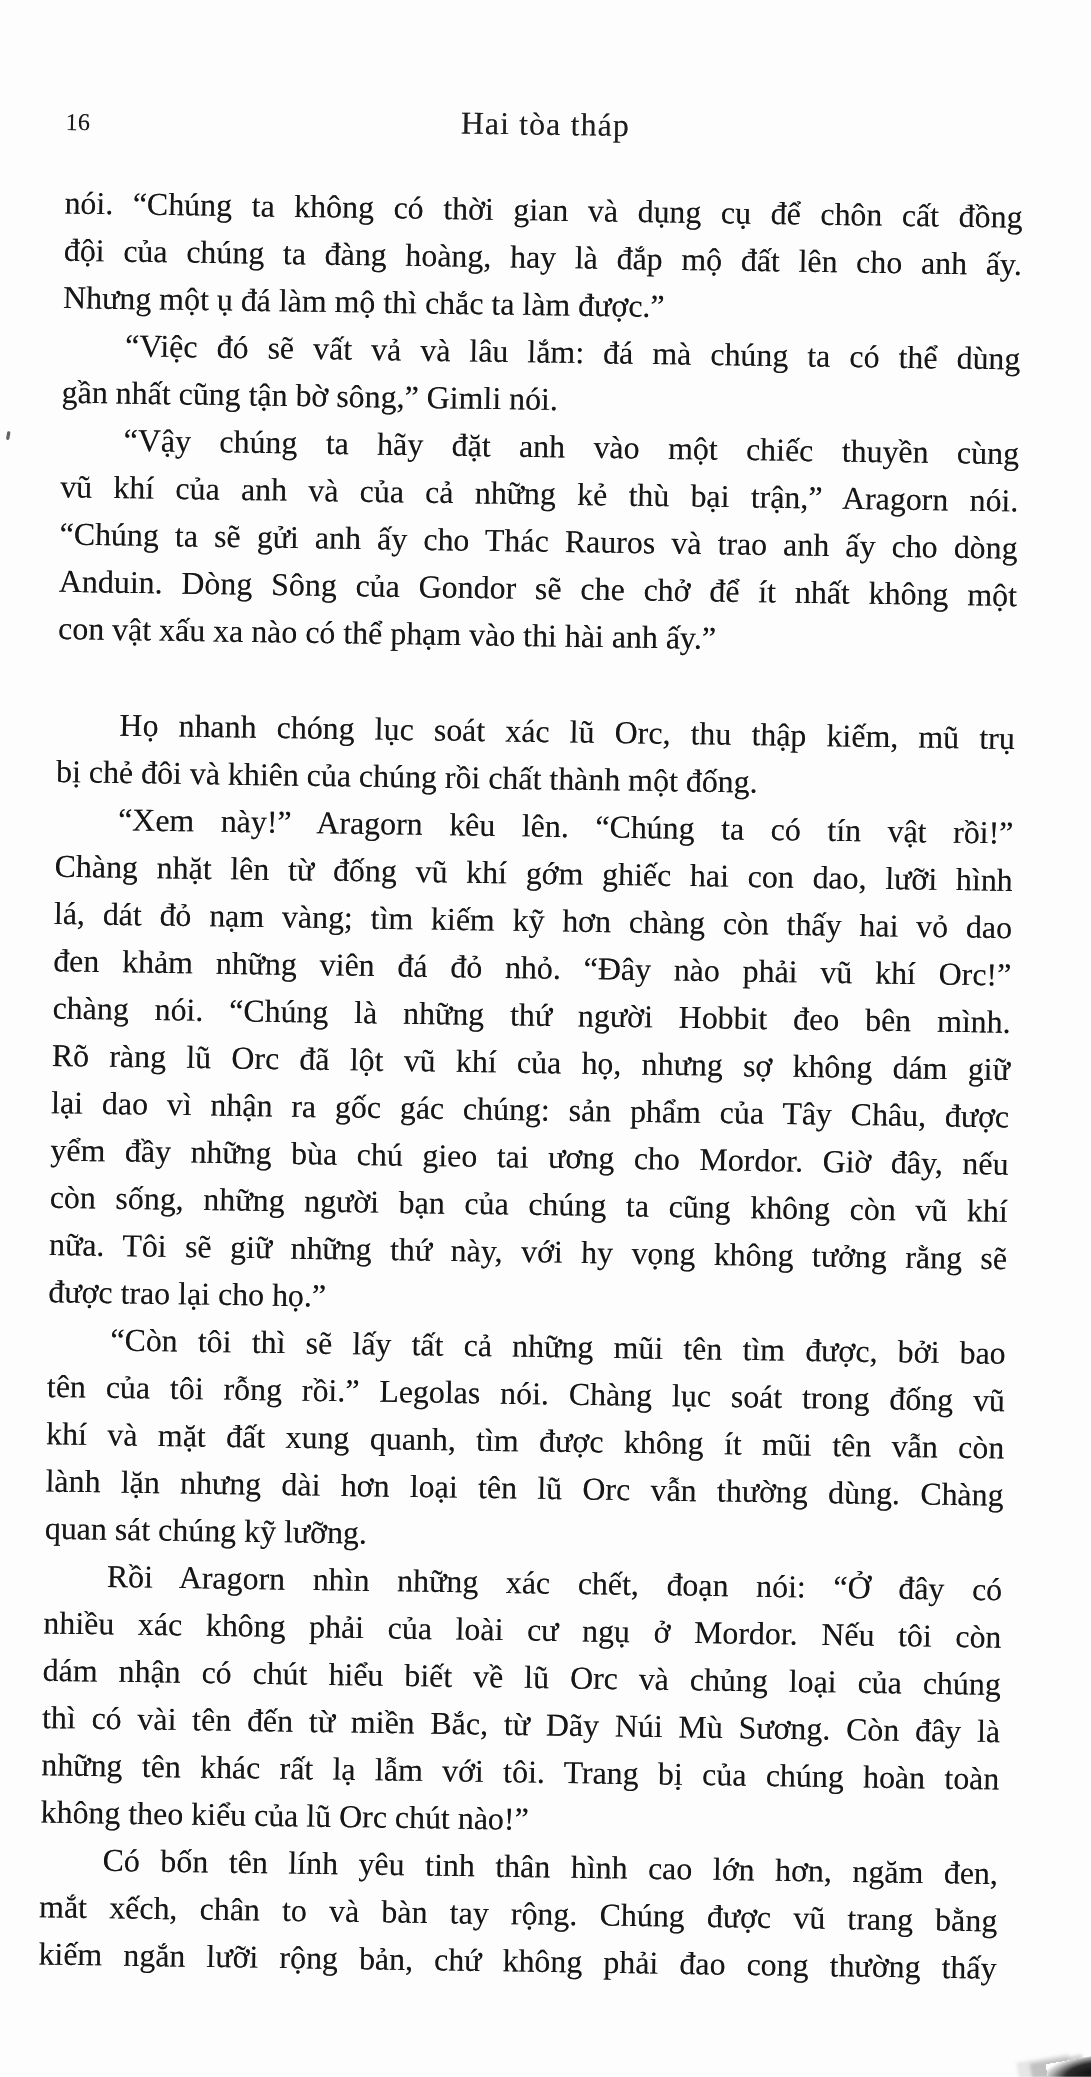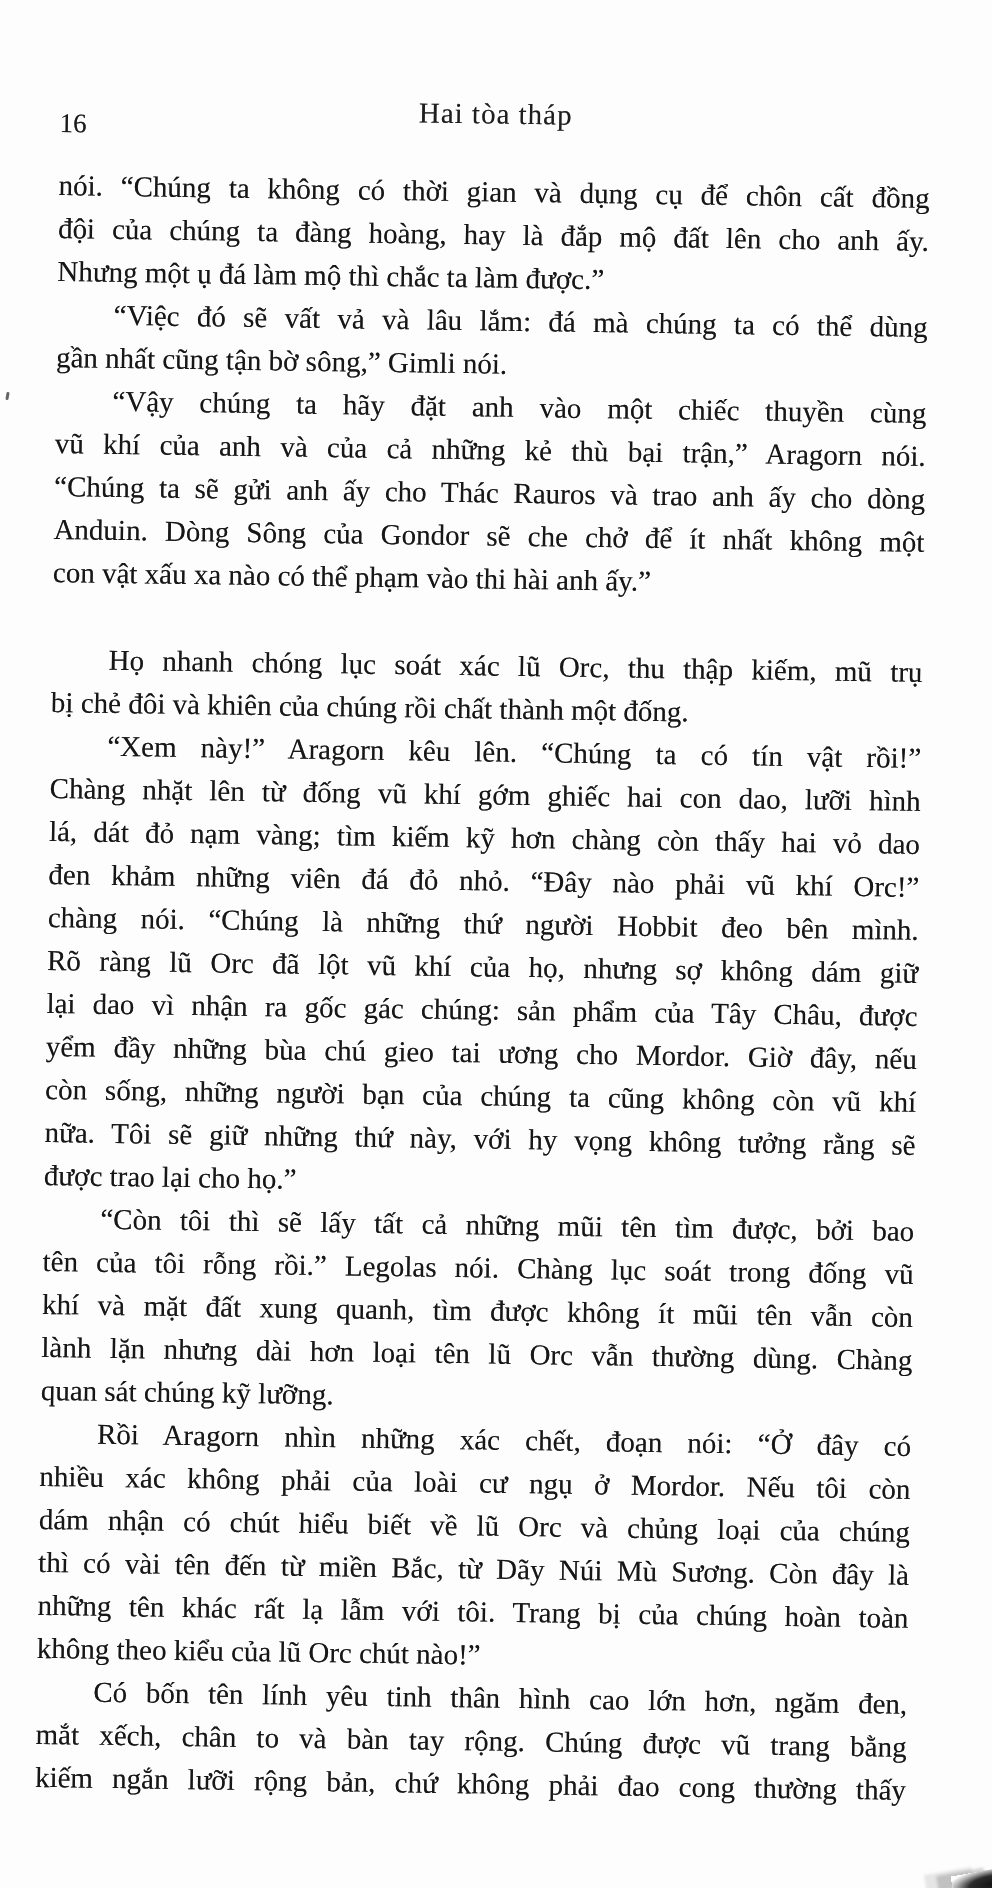--- a/index.html
+++ b/index.html
@@ -32,22 +32,22 @@
     transform-origin: 55px 95px;
   }
   .page-header {
     position: absolute;
     left: 0; top: 90px;
     width: 992px;
     height: 40px;
   }
   .page-number {
     position: absolute;
-    left: 60px; top: 16px;
-    font-size: 27px;
+    left: 60px; top: 4px;
+    font-size: 22px;
     line-height: 34px;
     color: #1b1b1b;
     text-shadow: 0 0 0.5px rgba(0,0,0,0.5);
     text-align: right;
   }
   .running-header {
     position: absolute;
     left: 0; top: 0;
     width: 100%;
     text-align: center;

